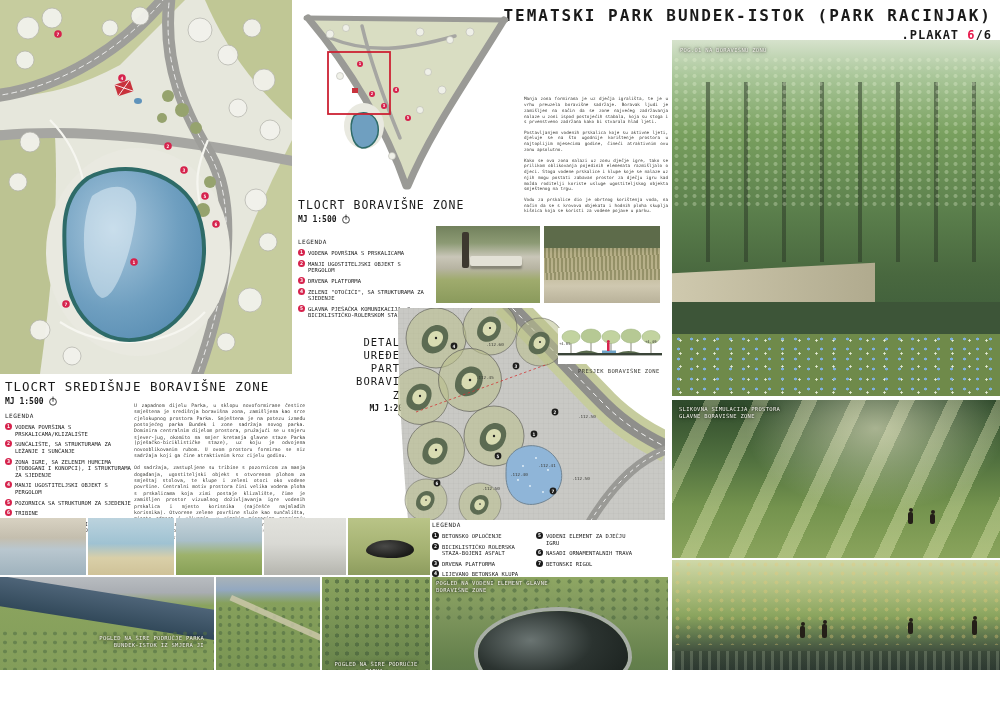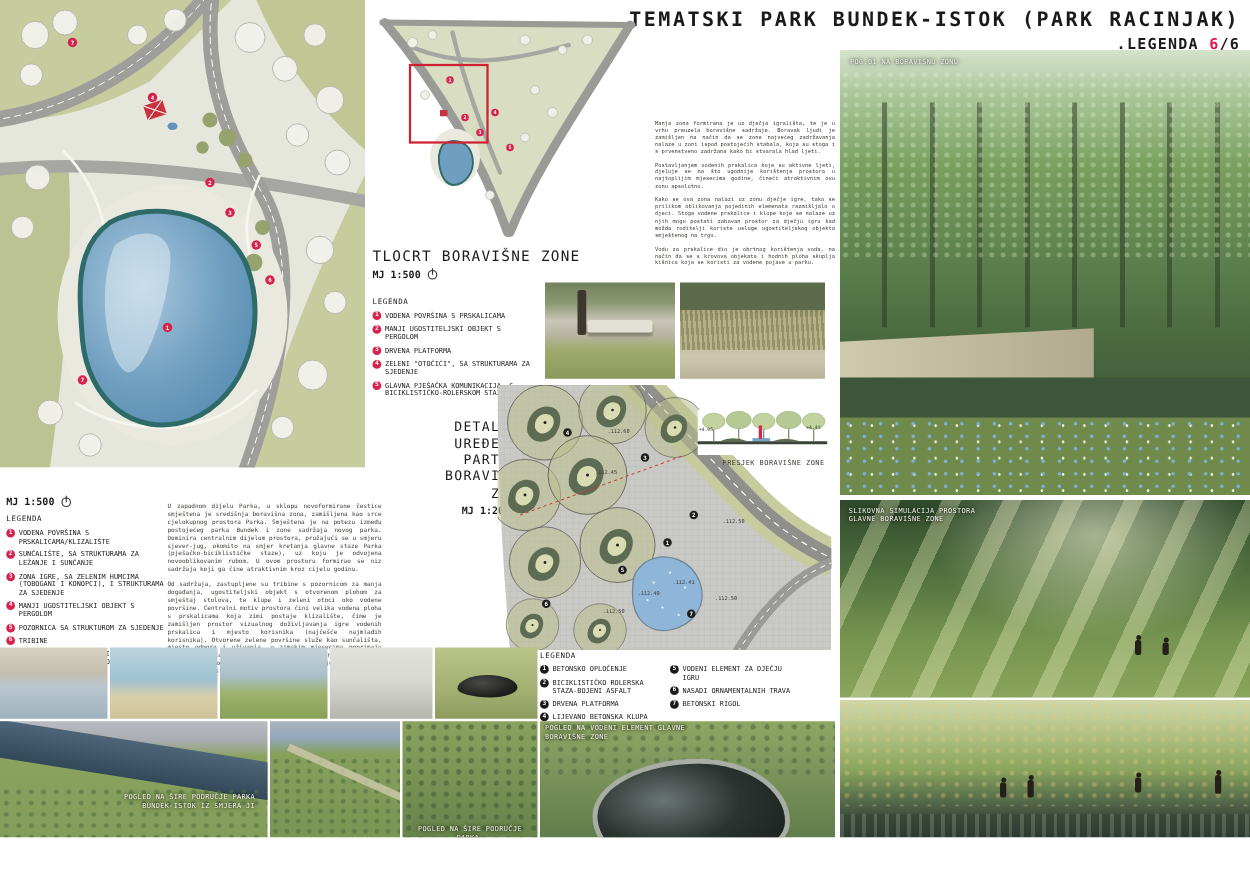--- a/index.html
+++ b/index.html
@@ -39,21 +39,21 @@
   .fig::before{content:"";position:absolute;top:-4px;left:0.5px;width:4px;height:4px;border-radius:50%;background:#241f18;}
   .trunks{position:absolute;left:0;width:100%;background:repeating-linear-gradient(90deg,transparent 0 34px,rgba(40,52,36,.5) 34px 38px);}
 </style>
 </head>
 <body>
 
 <div id="poster">
 
   <div class="abs main-title" style="right:8px;top:6px;">TEMATSKI PARK BUNDEK-ISTOK (PARK RACINJAK)</div>
   <div class="abs plakat" style="right:8px;top:28px;">
-    <span>.LEGENDA </span><span class="num">6</span><span>/6</span>
+    <span>.PLAKAT </span><span class="num">6</span><span>/6</span>
   </div>
 
   <svg class="abs" style="left:0;top:0;" width="292" height="374" viewBox="0 0 292 374">
     <defs>
       <radialGradient id="pond-g" cx="35%" cy="35%" r="85%">
         <stop offset="0%" stop-color="#aac8dd"></stop>
           <stop offset="55%" stop-color="#6f9fc0"></stop>
           <stop offset="100%" stop-color="#4f86ad"></stop>
       </radialGradient>
     </defs>
@@ -143,20 +143,21 @@
           <circle r="3.8" fill="#d6224c"></circle>
           <text class="mkt" y="1.7">1</text>
         </g>
       <g transform="translate(66,304)">
           <circle r="3.8" fill="#d6224c"></circle>
           <text class="mkt" y="1.7">7</text>
         </g>
     </g>
   </svg>
 
+  <div class="abs plan-title" style="left:5px;top:379px;">TLOCRT SREDIŠNJE BORAVIŠNE ZONE</div>
   <div class="abs scale-line" style="left:5px;top:394px;">
     <span>MJ 1:500</span>
     <svg class="north" viewBox="0 0 10 10">
       <circle cx="5" cy="5.8" r="3.4" fill="none" stroke="#333" stroke-width="0.9"></circle>
       <line x1="5" y1="5.8" x2="5" y2="0.6" stroke="#333" stroke-width="0.9"></line>
     </svg>
   </div>
   <div class="abs legend" style="left:5px;top:412px;width:128px;">
     <div class="lhead">LEGENDA</div>
     <div class="litem">

